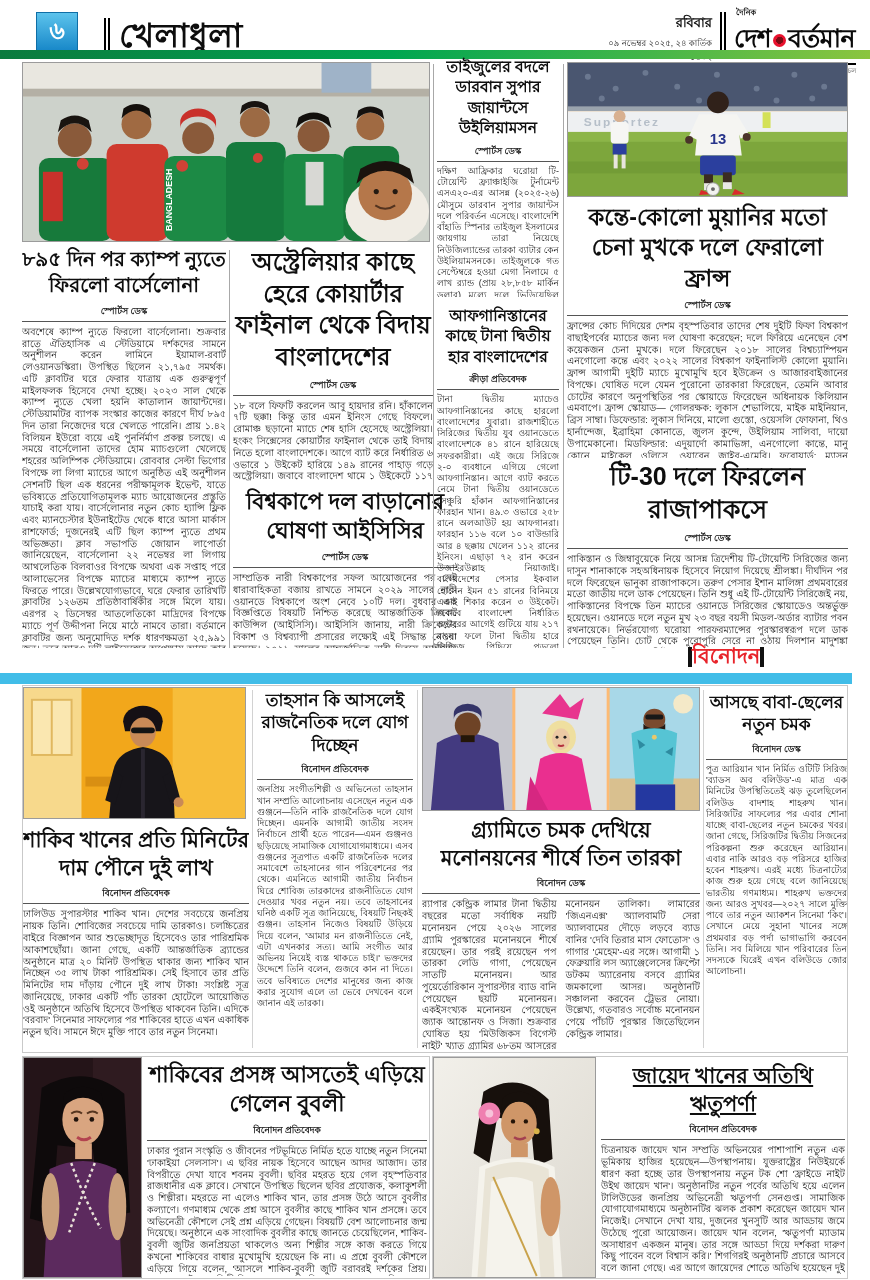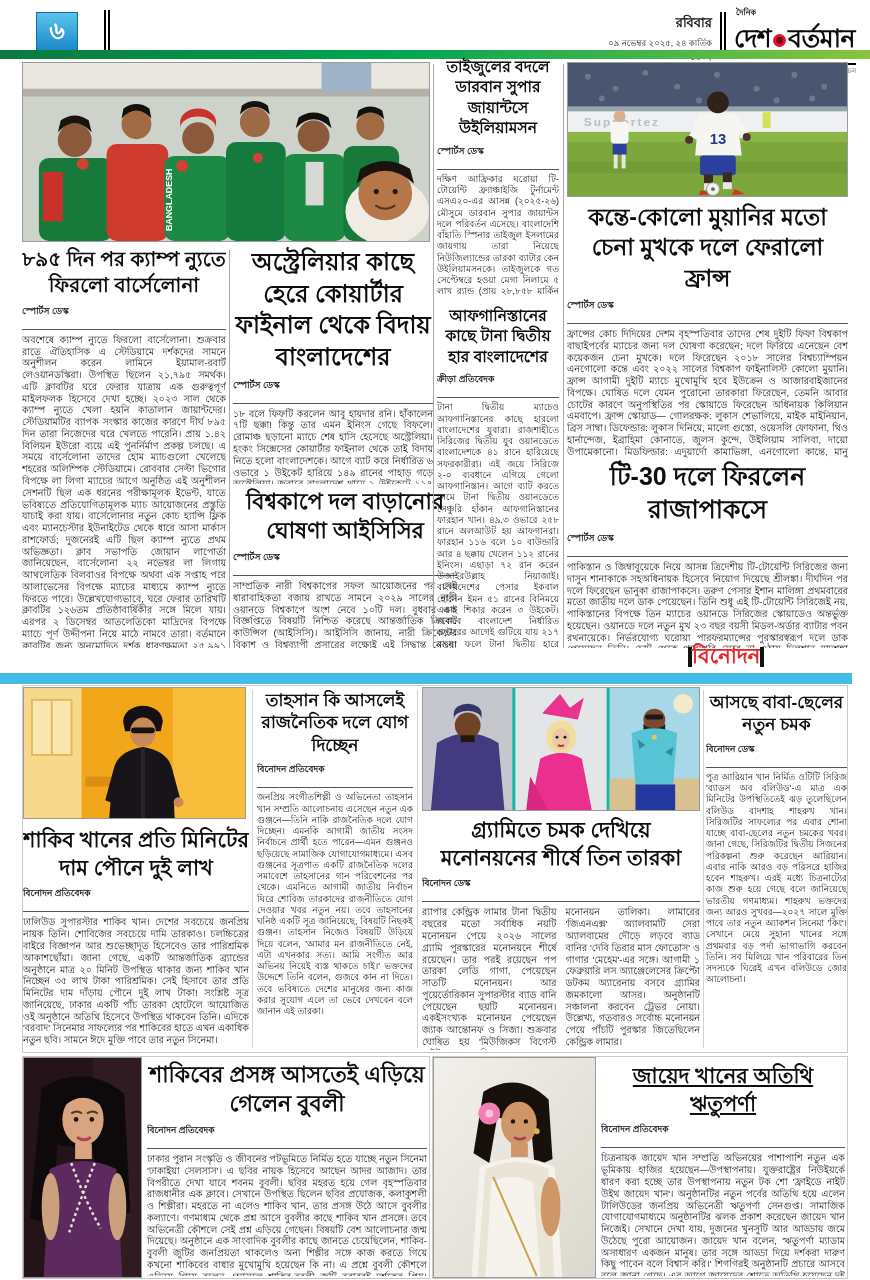--- a/index.html
+++ b/index.html
@@ -26,27 +26,27 @@
   .logo .daily { font-size:8px; font-weight:700; color:#111; margin-left:2px; }
   .logo .namerow { display:flex; align-items:center; gap:2px; }
   .logo .nm { font-size:25px; font-weight:800; color:#0a0a0a; letter-spacing:-0.5px; }
   .logo-dot { width:13px; height:13px; border-radius:50%; flex:0 0 13px;
     background:radial-gradient(circle at 52% 48%, #7a0c14 0 3.5px, #e8112d 3.6px); }
   .logo .rule { border-top:2px solid #000; margin-top:1px; }
   .logo .tagline { font-size:6.5px; color:#444; text-align:right; margin-top:1px; }
   .green-bar { position:absolute; left:0; top:50px; width:870px; height:9px;
     background:linear-gradient(90deg,#0b7a3e,#00a651 45%,#45b649 75%,#8bc53f); }
   
-  .photo { position:absolute; border:1px solid #9b9b9b; overflow:hidden; background:#14b8a6; }
+  .photo { position:absolute; border:1px solid #9b9b9b; overflow:hidden; background:#fdba74; }
   .photo svg { display:block; width:100%; height:100%; }
   
   .article { position:absolute; overflow:hidden; }
   .hl { font-weight:700; color:#0e0e0e; text-align:center; line-height:1.32; }
   .byline { font-size:9px; font-weight:700; color:#222; border-bottom:1px solid #555;
-    padding-bottom:10px; margin:5px 0 4px; }
+    padding-bottom:2px; margin:5px 0 4px;text-align:center; }
   .bodytext { font-size:9.5px; line-height:1.24; text-align:justify; color:#212121; }
   .narrow .bodytext { font-size:9px; line-height:1.25; }
   .two-col { column-count:2; column-gap:9px; }
   .vline { position:absolute; width:1px; background:#a8a8a8; }
   .vline-light { position:absolute; width:1px; background:#d2d2d2; }
   
   .ent-label-wrap { position:absolute; left:688px; top:644px; width:140px; height:26px;
     display:flex; align-items:center; justify-content:flex-start; }
   .vbar { width:4px; height:20px; background:#111; }
   .ent-label { color:#e8232a; font-size:21px; font-weight:700; }
@@ -55,20 +55,21 @@
 </style>
 </head>
 <body>
 
 <div id="page">
 
   <div class="pagenum">৬</div>
 
   <div class="section-title-wrap">
     <div class="dbar"></div>
+    <div class="section-title">খেলাধুলা</div>
   </div>
 
   <div class="masthead-date">
     <div class="wd">রবিবার</div>
     <div class="dt">০৯ নভেম্বর ২০২৫, ২৪ কার্তিক ১৪৩২</div>
   </div>
   <div class="date-dbar dbar"></div>
 
   <div class="logo">
     <div class="daily">দৈনিক</div>

